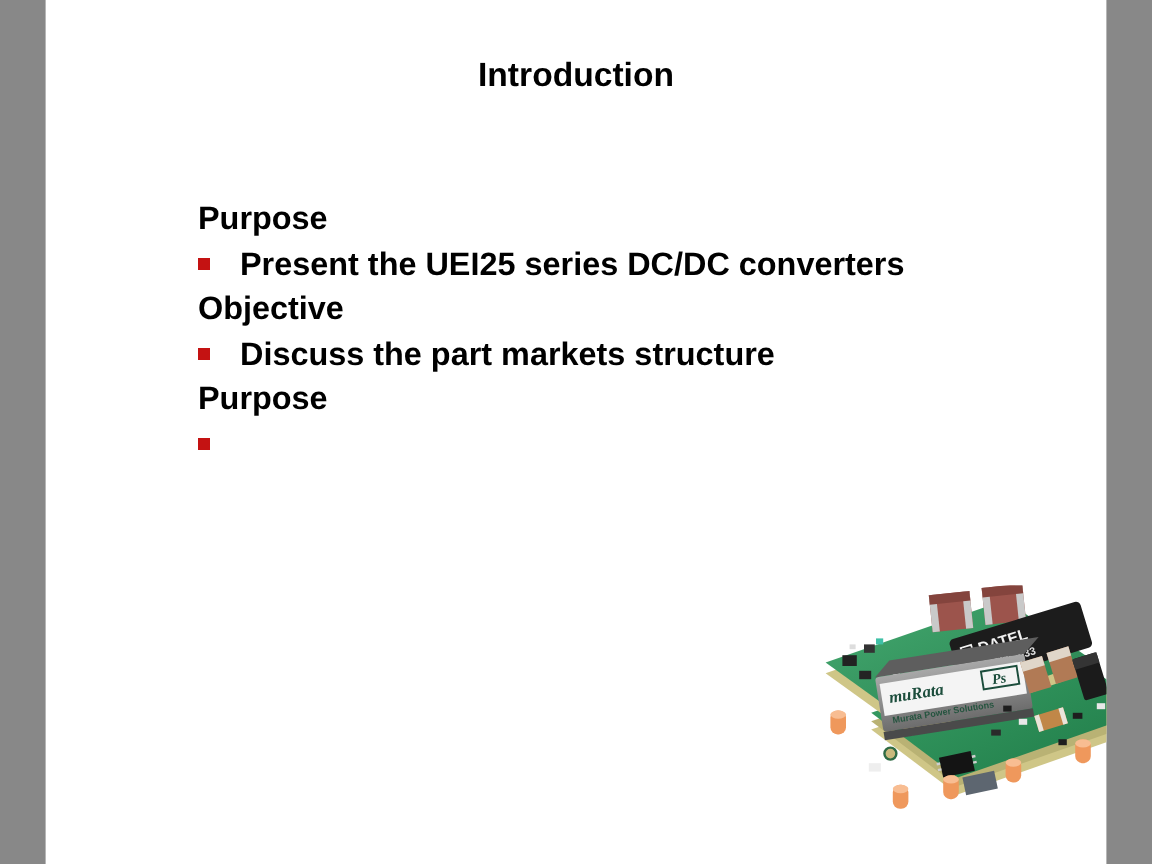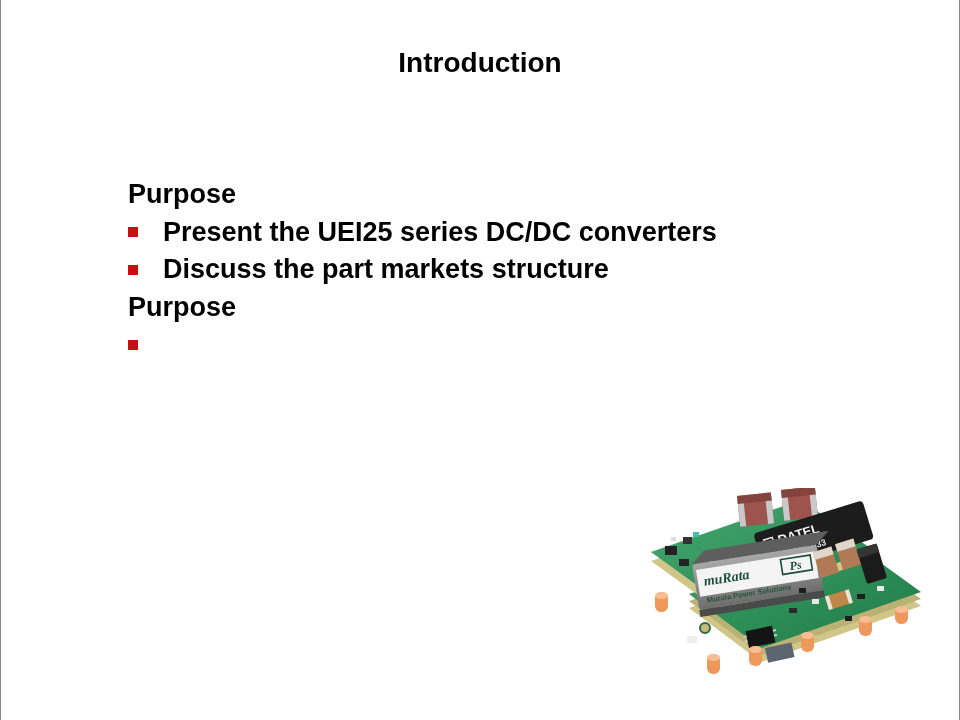--- a/index.html
+++ b/index.html
@@ -1,33 +1,33 @@
 <!DOCTYPE html>
 <html><head>
 <meta charset="utf-8">
 <style>
   html,body{margin:0;padding:0;background:#888;}
   .slide{
     position:relative;
-    width:958px;height:720px;
+    width:884px;height:720px;
     background:#ffffff;
     font-family:"Liberation Sans", sans-serif;
     overflow:hidden;
     margin:0 auto;
   }
   .slide-title{
     position:absolute;
     top:46px;left:0;width:100%;
     text-align:center;
     font-size:28px;line-height:34px;
     font-weight:bold;color:#000;
   }
   .content{
     position:absolute;
-    left:127px;top:176px;width:620px;
+    left:127px;top:164px;width:620px;
   }
   .row{
     display:flex;align-items:center;
     height:37.5px;
     font-size:27px;color:#000;
     white-space:nowrap;
     font-weight:bold;
   }
   .row.heading{font-weight:bold;}
   .marker{
@@ -50,20 +50,23 @@
 
   <div class="slide-title">Introduction</div>
 
   <div class="content">
     <div class="row heading">
       <span>Purpose</span>
     </div>
     <div class="row bullet">
       <span class="marker"></span>
       <span>Present the UEI25 series DC/DC converters</span>
+    </div>
+    <div class="row heading">
+      <span>Objective</span>
     </div>
     <div class="row bullet">
       <span class="marker"></span>
       <span>Discuss the part markets structure</span>
     </div>
     <div class="row heading">
       <span>Purpose</span>
     </div>
     <div class="row bullet">
       <span class="marker"></span>

